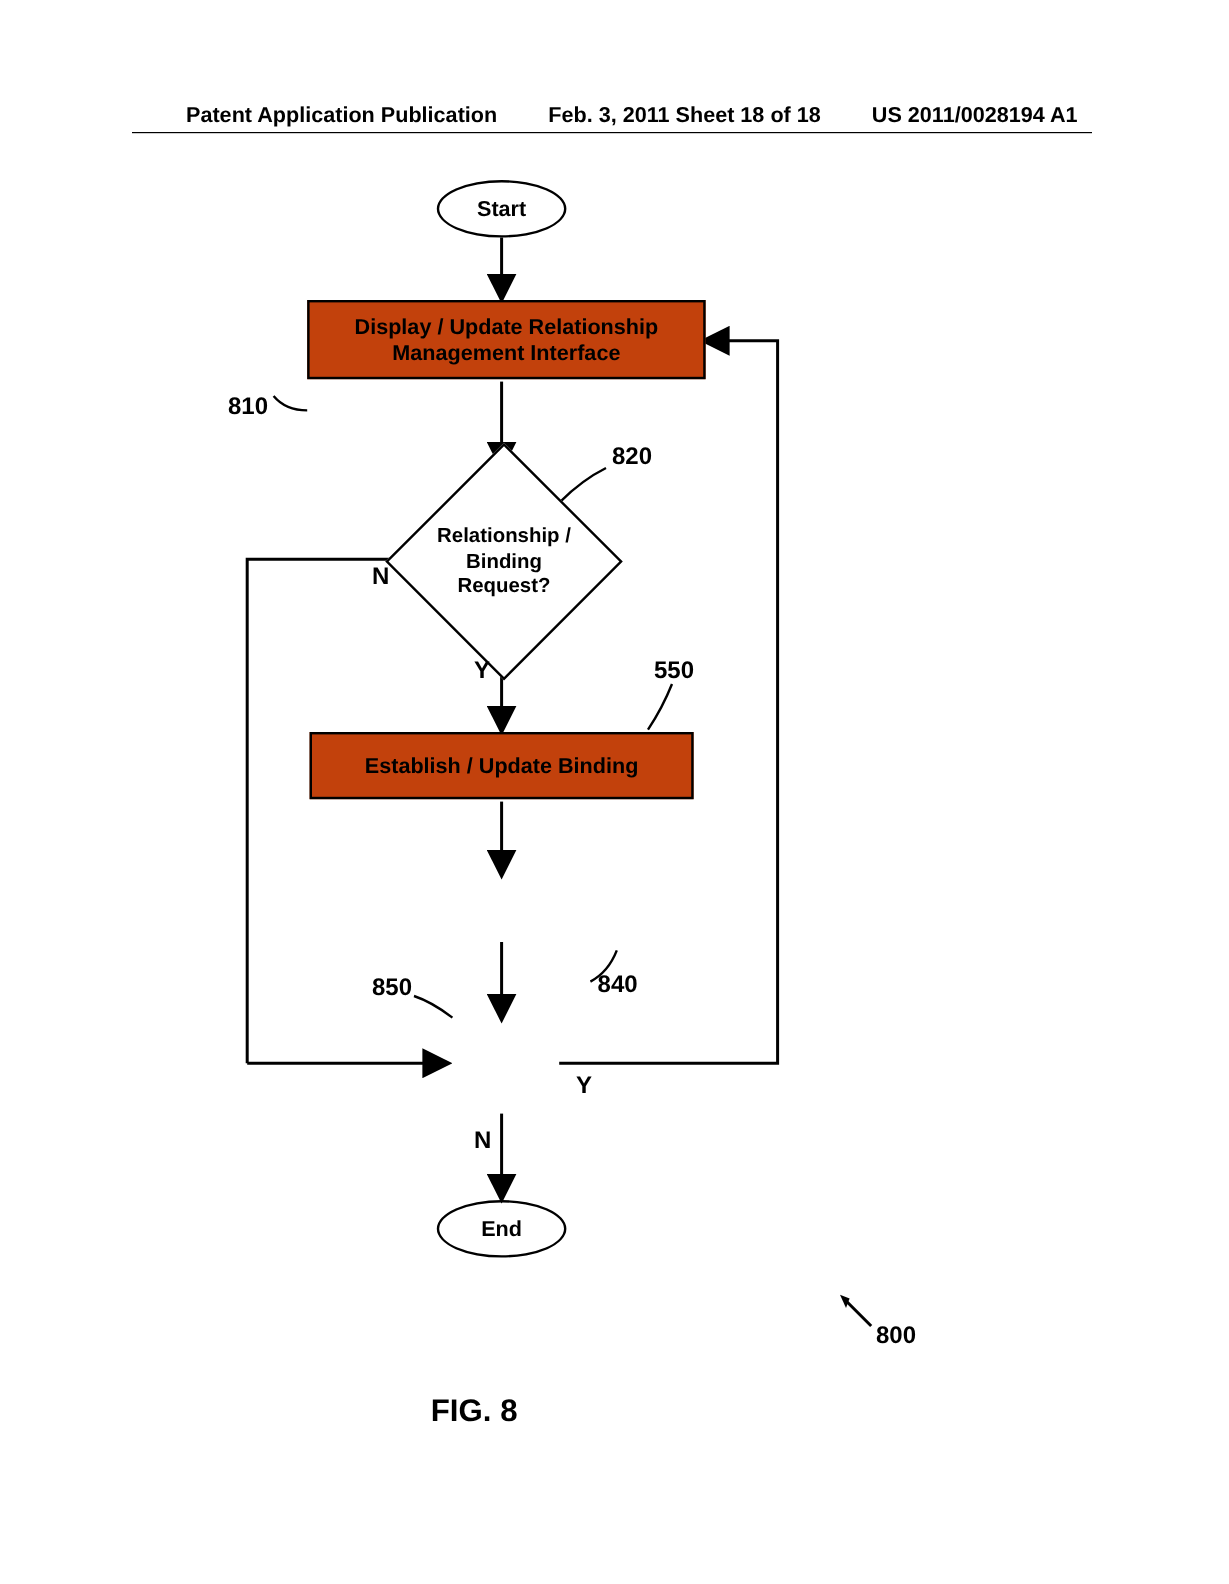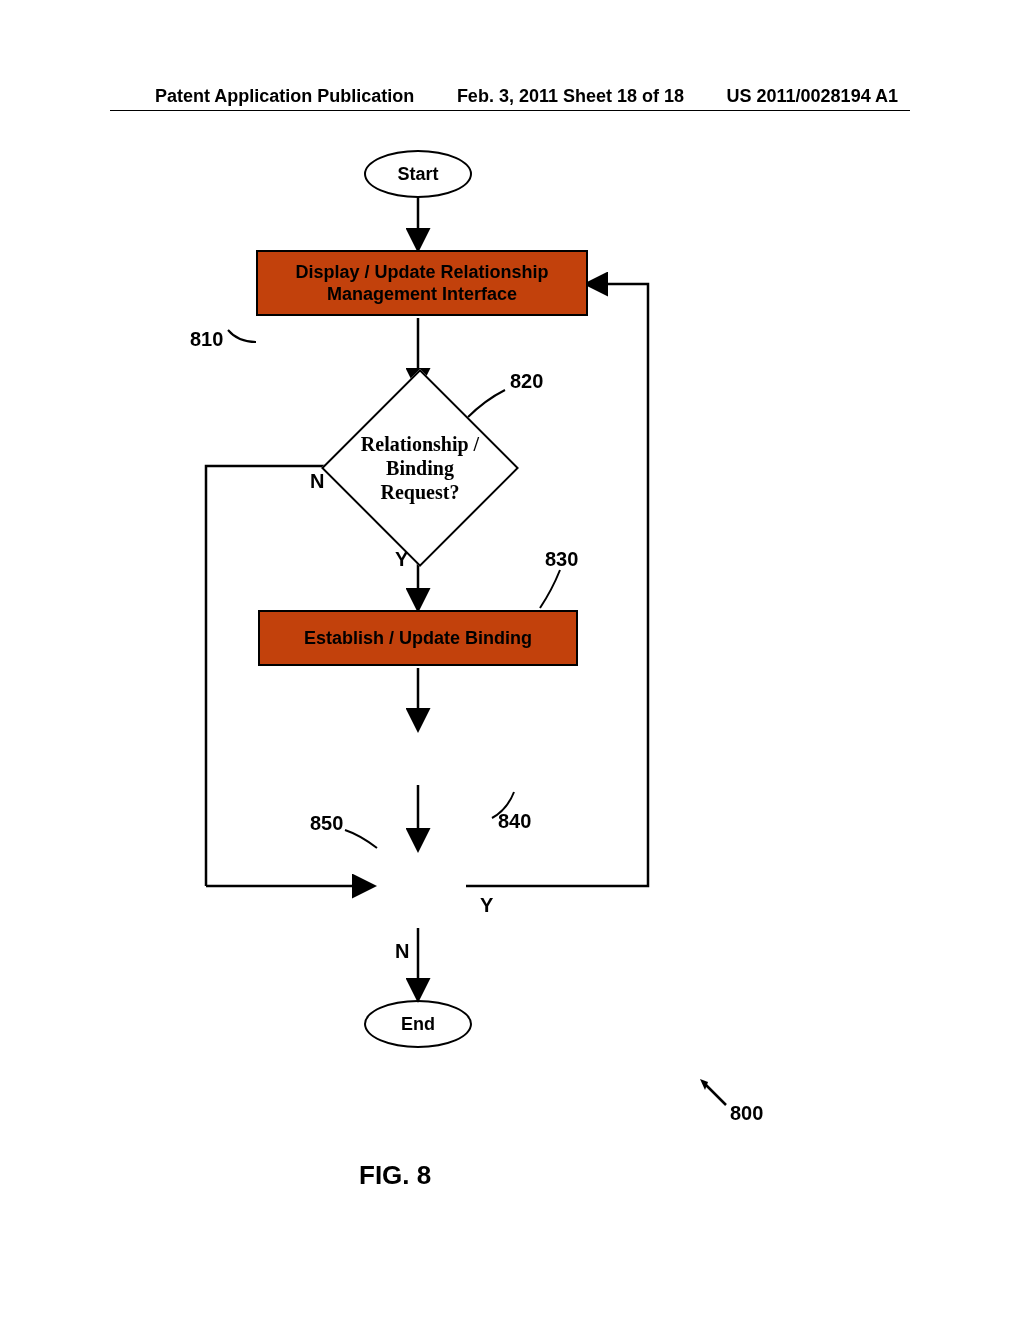--- a/index.html
+++ b/index.html
@@ -160,21 +160,21 @@
     <span>Start</span>
   </div>
 
   <div class="shape process" style="left:256px; top:120px; width:332px; height:66px;">
     <span style="white-space:pre-line;">Display / Update Relationship
 Management Interface</span>
   </div>
 
   <div class="diamond-wrap" style="left:350px; top:268px; width:140px; height:140px;">
     <div class="diamond"></div>
-    <div class="diamond-text" style="white-space:pre-line; font-size:20px;font-family:Liberation Serif, serif;">Relationship /
+    <div class="diamond-text" style="white-space:pre-line; font-size:17px;">Relationship /
 Binding
 Request?</div>
   </div>
 
   <div class="shape process" style="left:258px; top:480px; width:320px; height:56px;">
     <span>Establish / Update Binding</span>
   </div>
 
 
 
@@ -182,20 +182,20 @@
     <span>End</span>
   </div>
 
   <div class="small-label" style="left:310px; top:340px;">N</div>
   <div class="small-label" style="left:395px; top:418px;">Y</div>
   <div class="small-label" style="left:480px; top:764px;">Y</div>
   <div class="small-label" style="left:395px; top:810px;">N</div>
 
   <div class="label" style="left:190px; top:198px;">810</div>
   <div class="label" style="left:510px; top:240px;">820</div>
-  <div class="label" style="left:545px; top:418px;">830</div>
+  <div class="label" style="left:545px; top:418px;">550</div>
   <div class="label" style="left:498px; top:680px;">840</div>
   <div class="label" style="left:310px; top:682px;">850</div>
   <div class="label" style="left:730px; top:972px;">800</div>
 
   <div class="fig-label" style="left:359px; top:1030px;">FIG. 8</div>
 
 </div>
 
 </body></html>

